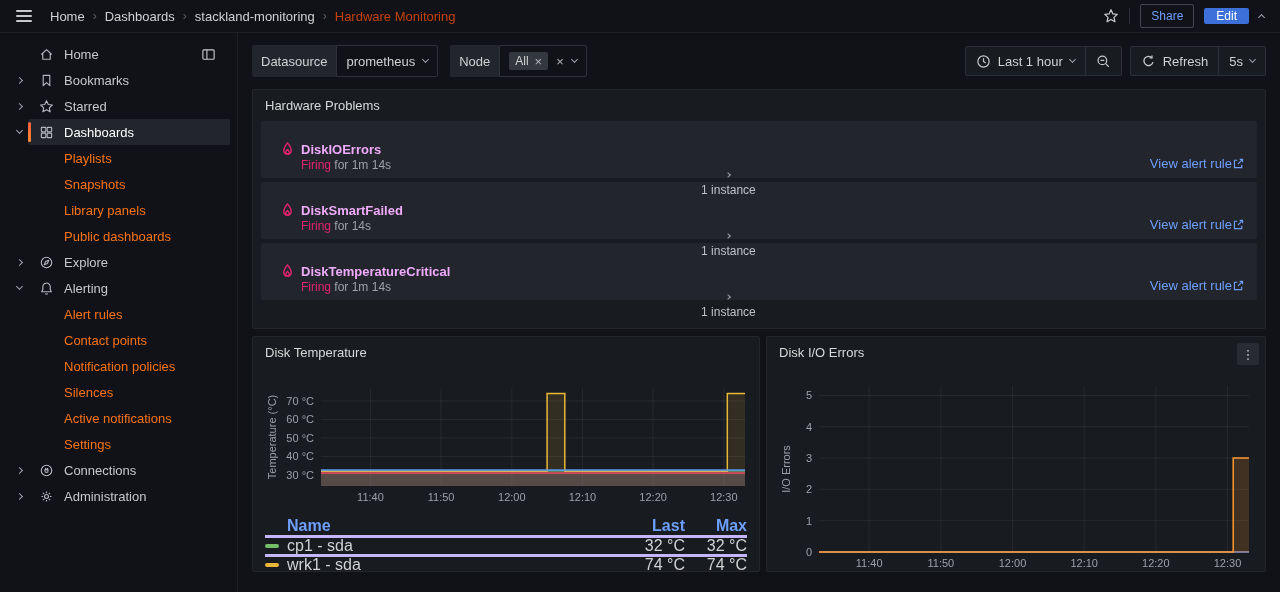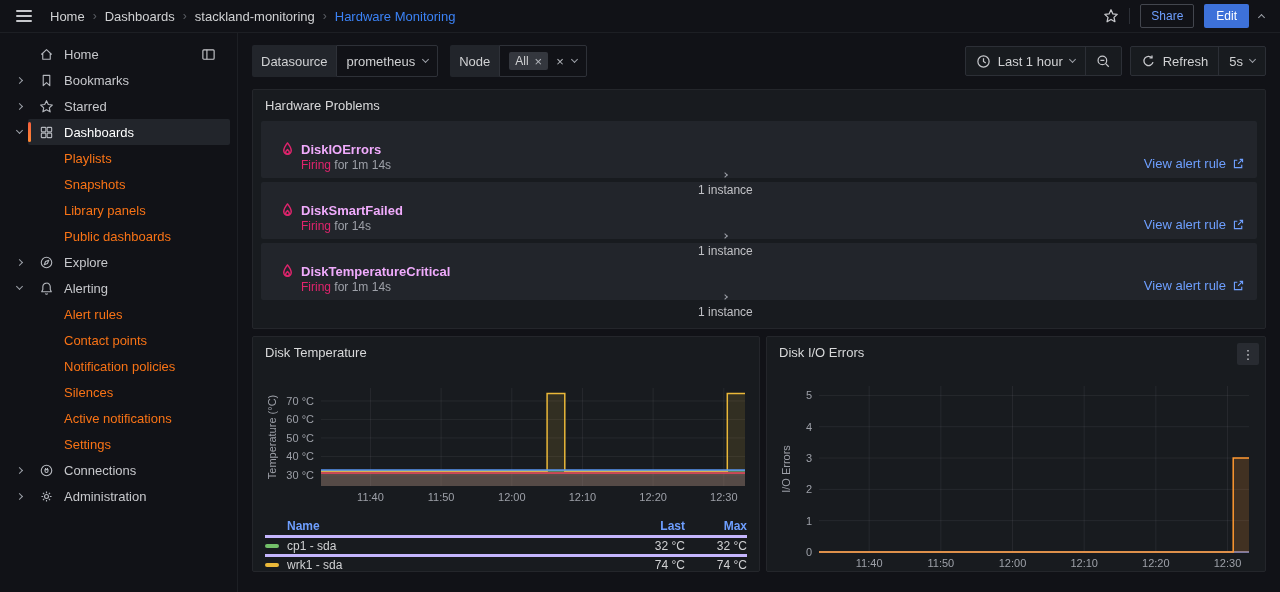--- a/index.html
+++ b/index.html
@@ -8,27 +8,27 @@
   svg { display:block; }
   .icon { display:inline-flex; align-items:center; justify-content:center; color:#b4b7bd; }
 
   
   .topbar { height:33px; display:flex; align-items:center; padding:0 16px;
     border-bottom:1px solid #1d1f24; background:#111217; }
   .hamburger { width:16px; display:flex; flex-direction:column; gap:3px; cursor:pointer; margin-right:18px; }
   .hamburger span { height:2px; background:#c7c8cc; border-radius:1px; }
   .breadcrumb { display:flex; align-items:center; gap:8px; font-size:13px; }
   .crumb { color:#d0d1d3; cursor:pointer; }
-  .crumb.last { color:#3b82f6; cursor:default; }
+  .crumb.last { color:#c2410c; cursor:default; }
   .crumb-sep { color:#5a5d64; font-size:12px; }
   .topbar-right { margin-left:auto; display:flex; align-items:center; gap:10px; }
   .vdiv { width:1px; height:16px; background:#2c2f36; }
   .btn-outline { height:24px; padding:0 10px; font-size:12px; color:#6e9fff;
     background:transparent; border:1px solid #43464e; border-radius:2px; display:flex; align-items:center; cursor:pointer; }
-  .btn-primary { height:24px; padding:0 12px; font-size:12px; color:#fff;
+  .btn-primary { height:16px; padding:0 12px; font-size:12px; color:#fff;
     background:#3d71d9; border:none; border-radius:2px; display:flex; align-items:center; cursor:pointer; }
   .chev { width:5px; height:5px; border-right:1.5px solid #9da0a8; border-bottom:1.5px solid #9da0a8;
     display:inline-block; transform:rotate(-45deg); }
   .chev.down { transform:rotate(45deg); margin-top:-3px; }
   .chev.up { transform:rotate(-135deg); margin-top:3px; }
 
   
   .shell { display:flex; height:559px; }
   .sidebar { width:238px; border-right:1px solid #1d1f24; padding-top:8px; flex:none; }
   .main { flex:1; padding:12px 14px 0; overflow:hidden; }
@@ -73,32 +73,32 @@
   .alert-row { background:#22252b; border-radius:2px; margin:0 8px 4px; height:57px;
     display:flex; align-items:center; padding:0 12px; }
   .alert-flame { width:28px; flex:none; }
   .alert-body { flex:1; display:flex; flex-direction:column; gap:1px; }
   .alert-name { font-size:13px; font-weight:600; color:#f0abfc;margin-top:40px; }
   .alert-state { font-size:12px; }
   .alert-state .firing { color:#e0246d; }
   .alert-state .dur { color:#9da0a8; }
   .alert-inst { font-size:12px; color:#c0c1c5; display:flex; align-items:center; gap:6px; padding-left:6px; cursor:pointer;flex-direction:column; }
   .alert-inst .chev { width:4px; height:4px; }
-  .alert-link { font-size:13px; color:#6e9fff; display:flex; align-items:center; gap:6px; cursor:pointer;margin-top:28px; }
+  .alert-link { font-size:13px; color:#6e9fff; display:flex; align-items:center; cursor:pointer;margin-top:28px; }
 
   .charts-row { display:grid; grid-template-columns:508fr 500fr; gap:6px; height:236px; }
   .chart-panel { position:relative; overflow:hidden; }
   .kebab { position:absolute; top:6px; right:6px; width:22px; height:22px; background:#282b31;
     border-radius:2px; color:#c7c8cc; font-size:13px; display:flex; align-items:center;
     justify-content:center; cursor:pointer; }
   .tick { fill:#9da0a8; font-size:11px; font-family:"Liberation Sans","DejaVu Sans",sans-serif; }
   .grid { stroke:rgba(204,204,220,0.08); stroke-width:1; }
 
   
-  .legend { margin:2px 12px 11px; font-size:12px; }
+  .legend { margin:2px 12px 11px; font-size:16px; }
   .legend-row { display:flex; align-items:center; height:19px; border-top:3px solid #c4b5fd; }
   .legend-row.head { border-top:none; color:#6e9fff; font-weight:600; }
   .lg-name { flex:1; display:flex; align-items:center; gap:8px; }
   .lg-col { width:62px; text-align:right; }
   .swatch { width:14px; height:4px; border-radius:2px; flex:none; }
   .legend-row.head .lg-name { padding-left:22px; }
   .lg-label { color:#d0d1d3; cursor:pointer; }
 </style>
 </head>
 <body>

